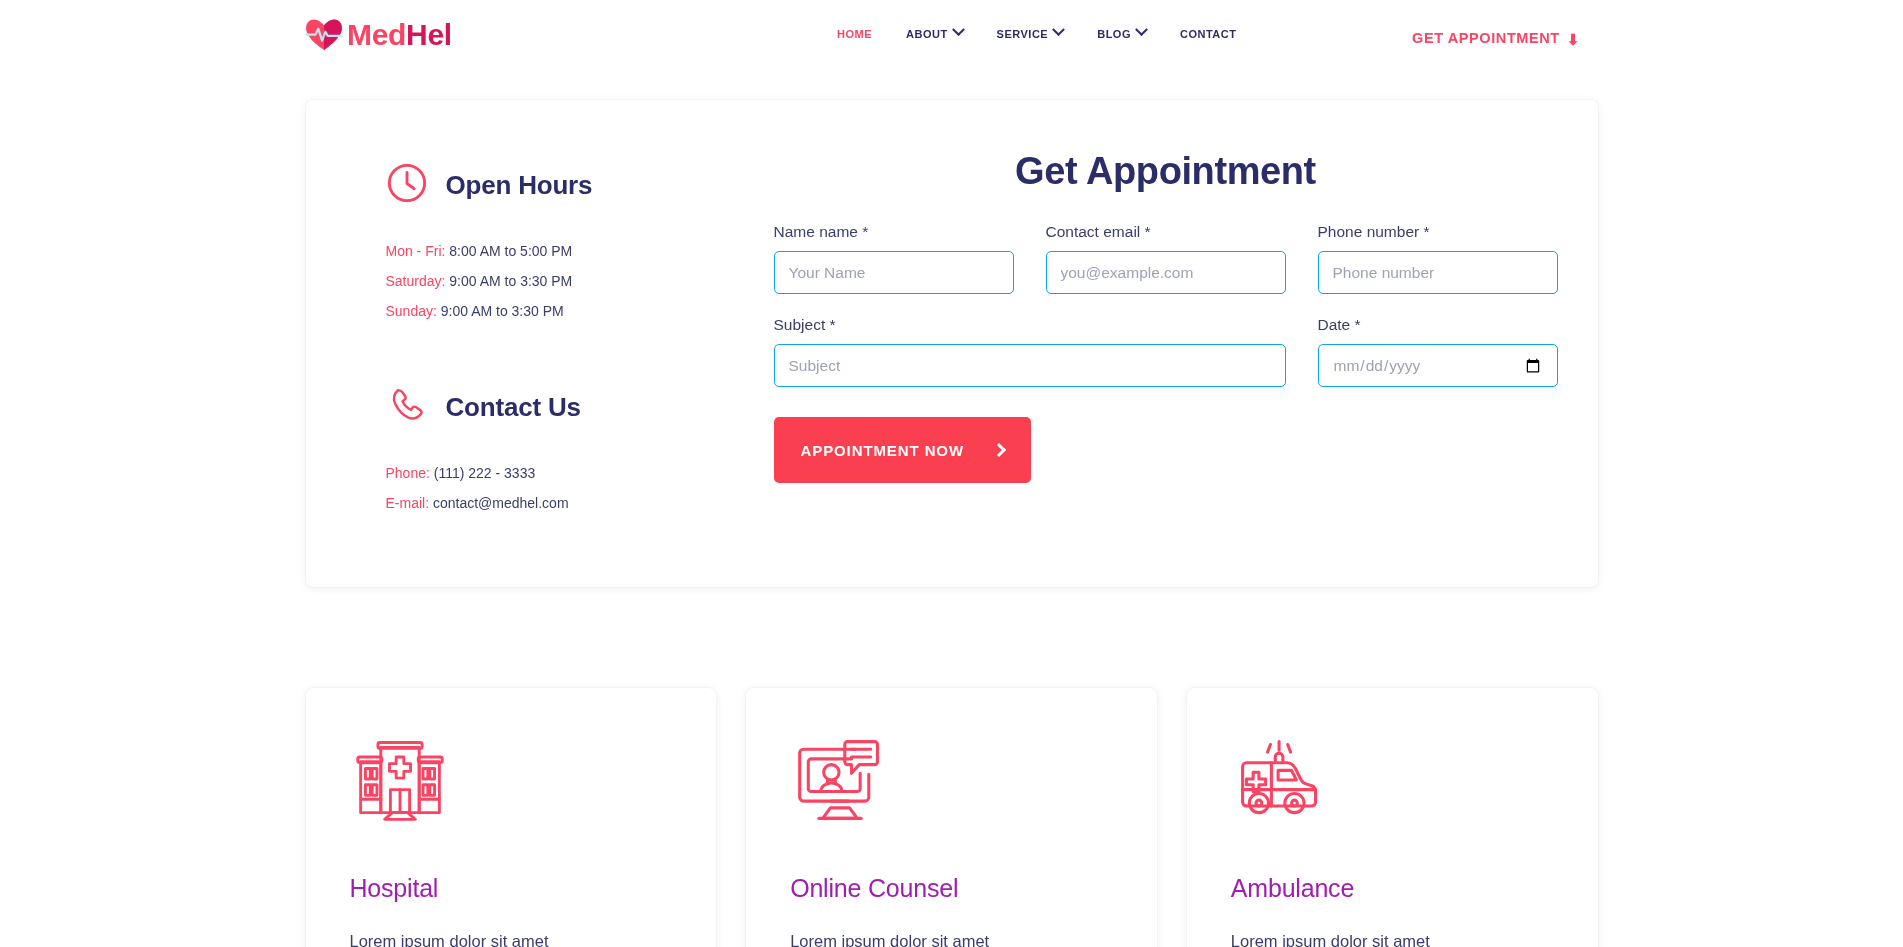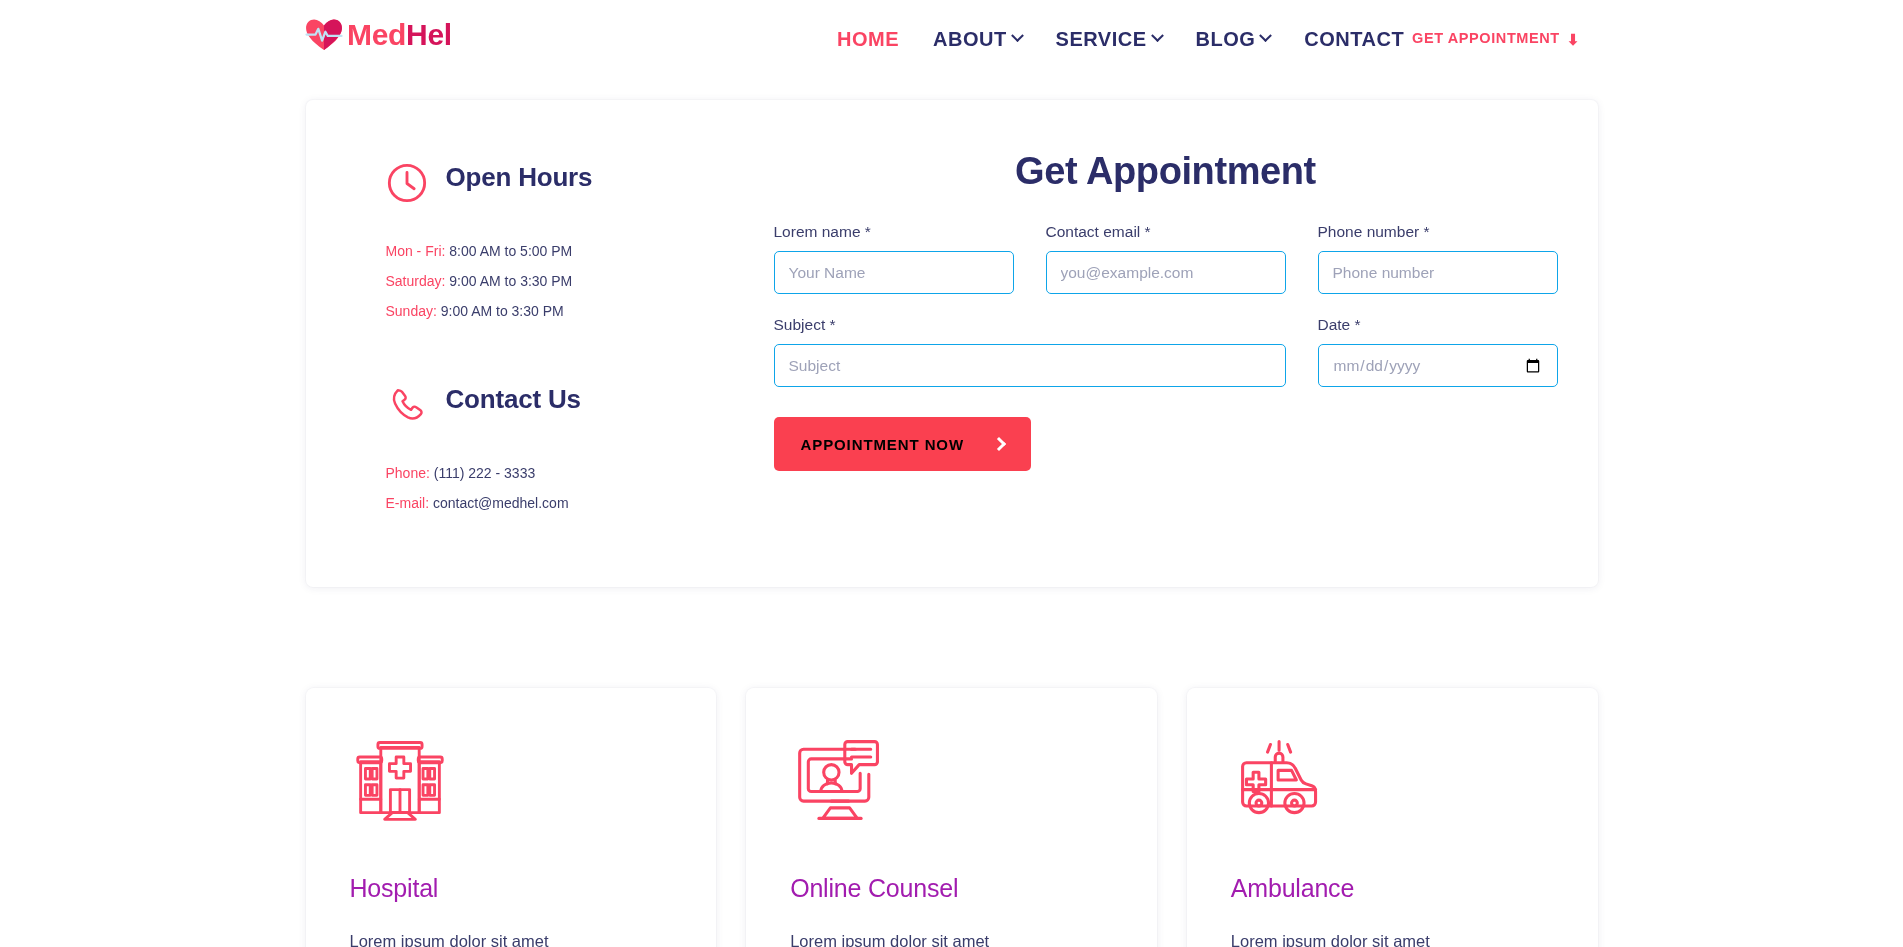--- a/index.html
+++ b/index.html
@@ -40,21 +40,21 @@
 
   .nav {
     position: absolute;
     left: 820px;
     top: 28px;
     display: flex;
     align-items: center;
     gap: 0px;
   }
   .nav-item {
-    font-size: 20px;
+    font-size: 11px;
     font-weight: 600;
     letter-spacing: 0.5px;
     color: #2b2d68;
     padding: 0 17px;
     display: flex;
     align-items: center;
     gap: 6px;
     cursor: pointer;
     white-space: nowrap;
     text-align: right;
@@ -101,20 +101,21 @@
     box-shadow: 0 1px 9px rgba(40,40,90,0.08), 0 0 0 1px rgba(40,40,90,0.025);
     display: flex;
     padding: 34px 40px 40px 40px;
     min-height: 487px;
   }
   .panel-left { width: 455px; padding: 28px 0 0 40px; }
   .panel-right { flex: 1; padding-top: 8px; }
 
   .info-head {
     display: flex;
+    align-items: center;
     gap: 18px;
     margin-bottom: 28px;
   }
   .info-icon { width: 42px; height: 42px; flex: none; }
   .info-title {
     font-size: 26px;
     font-weight: 700;
     color: #2b2d68;
     letter-spacing: -0.2px;
     white-space: nowrap;
@@ -159,26 +160,26 @@
     color: #3a3d6b;
     background: #fff;
     outline: none;
     width: 100%;
   }
   .field input::placeholder { color: #9ea2b8; }
   .field input[type="date"] { color: #9ea2b8; }
 
   .submit-btn {
     margin-top: 8px;
-    height: 54px;
+    height: 66px;
     padding: 0 27px;
     background: #fa4050;
     border: none;
     border-radius: 5px;
-    color: #000000;
+    color: #ffffff;
     font-size: 15px;
     font-weight: 700;
     letter-spacing: 0.9px;
     font-family: "Liberation Sans", sans-serif;
     display: inline-flex;
     align-items: center;
     gap: 30px;
     cursor: pointer;
   }
   .chev-right {
@@ -310,21 +311,21 @@
         <span class="info-label">E-mail:</span>
         <span>contact@medhel.com</span>
       </div>
     </div>
 
     <div class="panel-right">
       <div class="form-title">Get Appointment</div>
 
       <div class="form-row">
         <div class="field f-1">
-          <label class="field-label">Lorem name *</label>
+          <label class="field-label">Name name *</label>
           <input type="text" placeholder="Your Name" style="">
         </div>
         <div class="field f-2">
           <label class="field-label">Contact email *</label>
           <input type="text" placeholder="you@example.com" style="">
         </div>
         <div class="field f-3">
           <label class="field-label">Phone number *</label>
           <input type="text" placeholder="Phone number" style="">
         </div>

